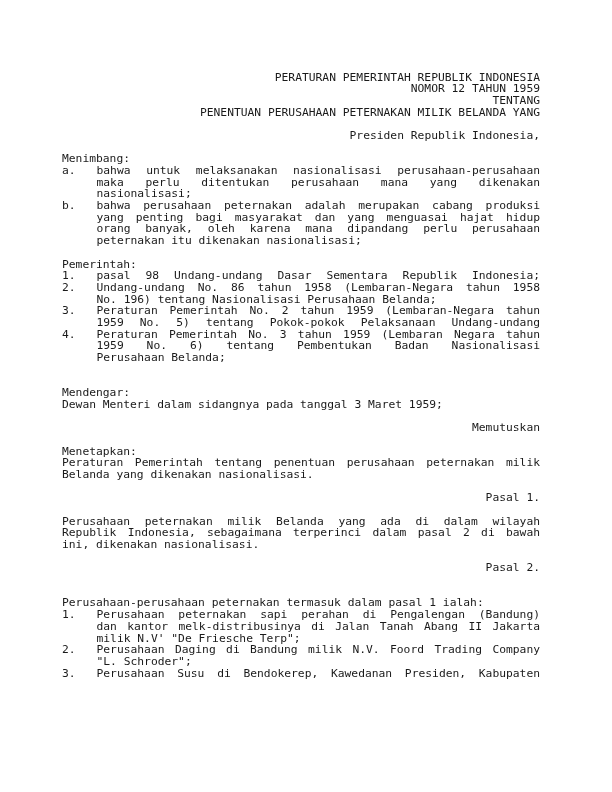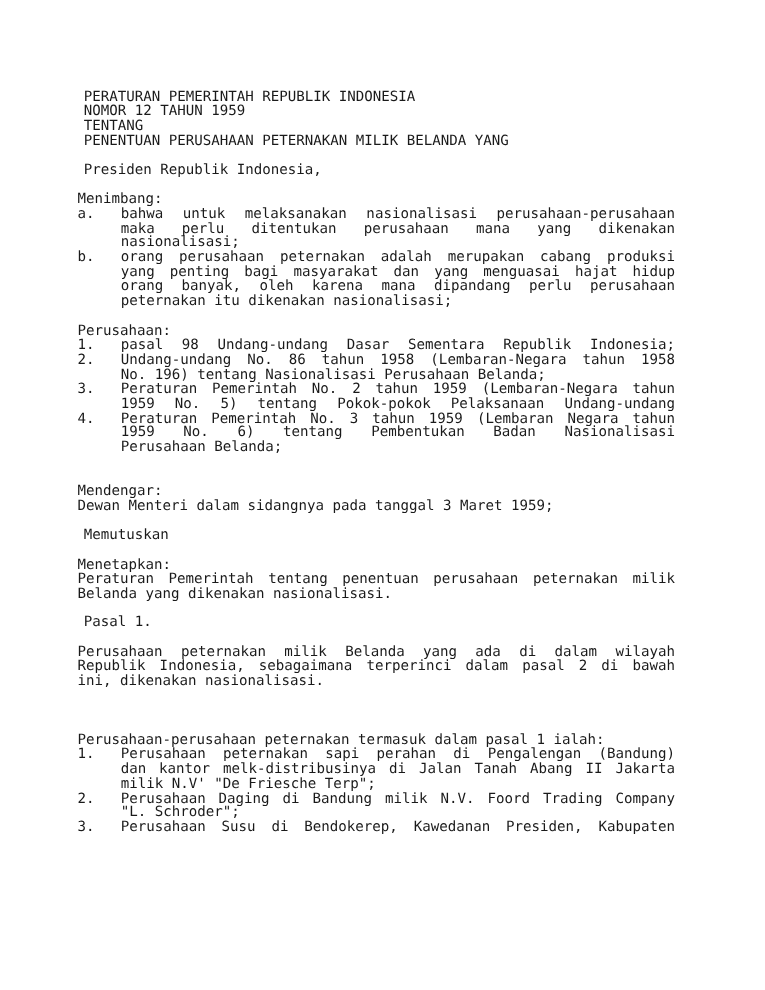--- a/index.html
+++ b/index.html
@@ -20,21 +20,21 @@
     font-family: "DejaVu Sans Mono", "Liberation Mono", monospace;
     font-size: 11.3px;
     line-height: 11.7px;
     color: #1a1a1a;
   }
   .ln { position: relative; height: 11.7px; }
   .mk { position: absolute; left: 0; top: 0; }
   .tx { display: block; }
   .tx.ind { margin-left: 34.5px; }
   .tx.j { text-align: justify; text-align-last: justify; }
-  .tx.c { text-align: left; padding-left: 5px; }
+  .tx.c { text-align: right; padding-left: 5px; }
 </style>
 </head>
 <body style="background: rgb(255, 255, 255);">
 
 <div class="page">
   <div class="content" id="content" style="color: rgb(26, 26, 26);">
       <div class="ln">
         <span class="tx c">PERATURAN PEMERINTAH REPUBLIK INDONESIA</span>
       </div>
       <div class="ln">
@@ -59,34 +59,34 @@
         <span class="tx j ind">bahwa untuk melaksanakan nasionalisasi perusahaan-perusahaan</span>
       </div>
       <div class="ln">
         <span class="tx j ind">maka perlu ditentukan perusahaan mana yang dikenakan</span>
       </div>
       <div class="ln">
         <span class="tx ind">nasionalisasi;</span>
       </div>
       <div class="ln">
         <span class="mk">b.</span>
-        <span class="tx j ind">orang perusahaan peternakan adalah merupakan cabang produksi</span>
+        <span class="tx j ind">bahwa perusahaan peternakan adalah merupakan cabang produksi</span>
       </div>
       <div class="ln">
         <span class="tx j ind">yang penting bagi masyarakat dan yang menguasai hajat hidup</span>
       </div>
       <div class="ln">
         <span class="tx j ind">orang banyak, oleh karena mana dipandang perlu perusahaan</span>
       </div>
       <div class="ln">
         <span class="tx ind">peternakan itu dikenakan nasionalisasi;</span>
       </div>
       <div class="ln"></div>
       <div class="ln">
-        <span class="tx">Perusahaan:</span>
+        <span class="tx">Pemerintah:</span>
       </div>
       <div class="ln">
         <span class="mk">1.</span>
         <span class="tx j ind">pasal 98 Undang-undang Dasar Sementara Republik Indonesia;</span>
       </div>
       <div class="ln">
         <span class="mk">2.</span>
         <span class="tx j ind">Undang-undang No. 86 tahun 1958 (Lembaran-Negara tahun 1958</span>
       </div>
       <div class="ln">
@@ -139,20 +139,23 @@
       <div class="ln">
         <span class="tx j">Perusahaan peternakan milik Belanda yang ada di dalam wilayah</span>
       </div>
       <div class="ln">
         <span class="tx j">Republik Indonesia, sebagaimana terperinci dalam pasal 2 di bawah</span>
       </div>
       <div class="ln">
         <span class="tx">ini, dikenakan nasionalisasi.</span>
       </div>
       <div class="ln"></div>
+      <div class="ln">
+        <span class="tx c">Pasal 2.</span>
+      </div>
       <div class="ln"></div>
       <div class="ln"></div>
       <div class="ln">
         <span class="tx">Perusahaan-perusahaan peternakan termasuk dalam pasal 1 ialah:</span>
       </div>
       <div class="ln">
         <span class="mk">1.</span>
         <span class="tx j ind">Perusahaan peternakan sapi perahan di Pengalengan (Bandung)</span>
       </div>
       <div class="ln">

